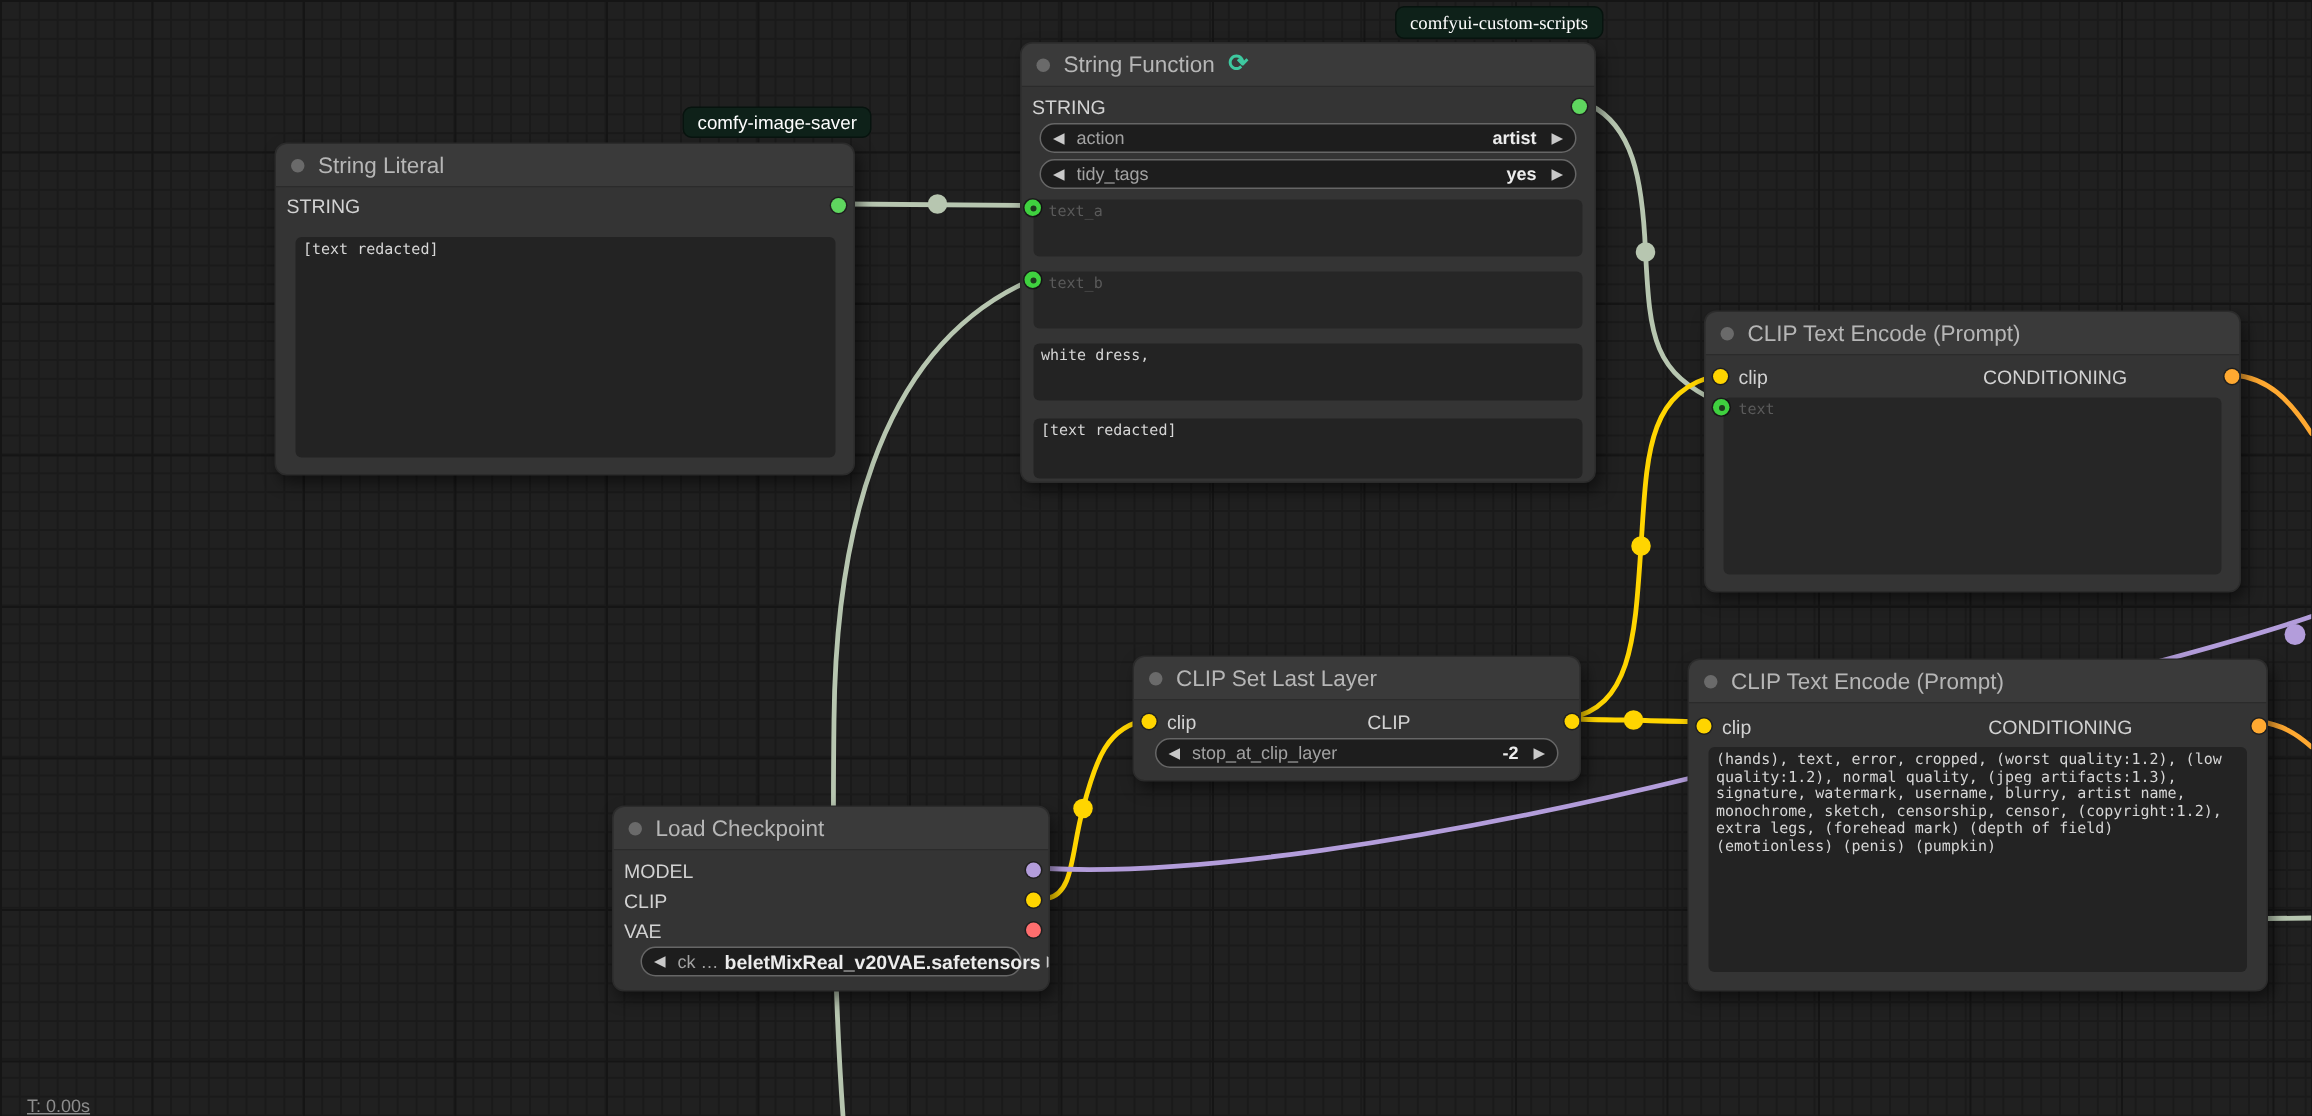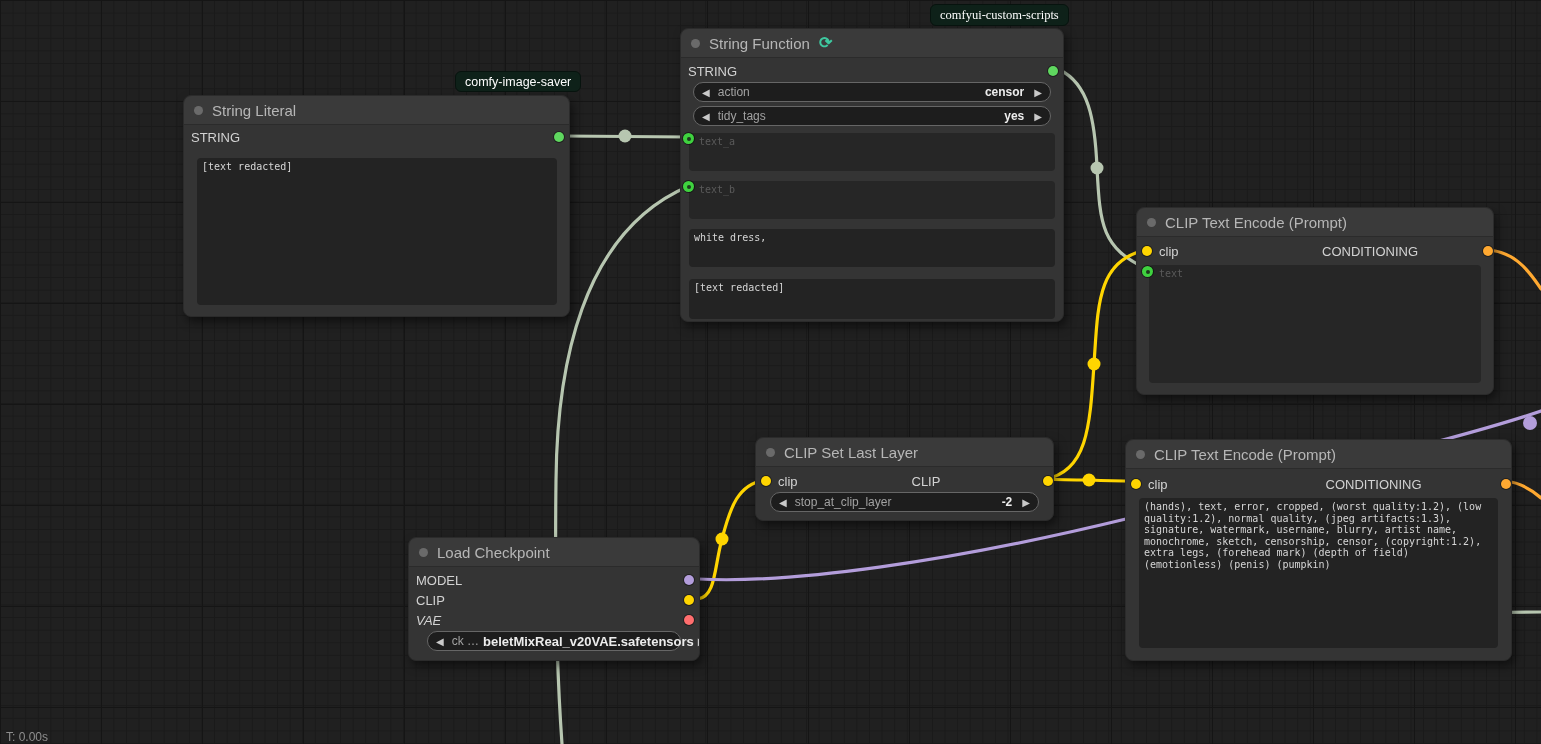--- a/index.html
+++ b/index.html
@@ -55,21 +55,21 @@
     position:absolute;background:#232323;border-radius:4px;box-sizing:border-box;
     padding:3px 5px;font-family:"DejaVu Sans Mono",monospace;font-size:10px;
     line-height:11.6px;color:#d6d6d6;white-space:pre-wrap;overflow:hidden;
     word-break:break-word;
   }
   .tbox.empty{background:#262626;color:#5a5a5a;}
   .badge{
     position:absolute;z-index:4;background:#0e2119;color:#fdfdfd;font-size:12.5px;
     padding:2.5px 9px;border-radius:6px;white-space:nowrap;border:1px solid #07130e;
   }
-  #perf{position:absolute;left:6px;top:730px;color:#8d8d8d;font-size:12px;z-index:1;}
+  #perf{position:absolute;left:18px;top:730px;color:#8d8d8d;font-size:12px;z-index:1;text-decoration:underline;}
 </style>
 </head>
 <body>
 
 <div id="canvas">
 
   <svg id="wires" width="1541" height="744">
     <g fill="none" stroke-linecap="round">
       <path d="M 563 136 L 689 137" stroke="#b7c6b0" stroke-width="3.2"></path>
       <path d="M 562 744 C 556 660 555 560 556 480 C 557 370 580 232 689 186" stroke="#b7c6b0" stroke-width="3.2"></path>
@@ -109,21 +109,21 @@
       <span>String Function</span>
       <span class="ticon">⟳</span>
     </div>
     <div class="slotrow right" style="top:32px;">
       <span class="lbl">STRING</span>
       <span class="pdot c-green"></span>
     </div>
     <div class="widget" style="left:12px;right:12px;top:53px;">
       <span class="arrow">◀</span>
       <span class="wlabel">action</span>
-      <span class="wvalue">censor</span>
+      <span class="wvalue">artist</span>
       <span class="arrow">▶</span>
     </div>
     <div class="widget" style="left:12px;right:12px;top:77px;">
       <span class="arrow">◀</span>
       <span class="wlabel">tidy_tags</span>
       <span class="wvalue">yes</span>
       <span class="arrow">▶</span>
     </div>
     <span class="donut" style="left:2px;top:104px;"></span>
     <div class="tbox empty" style="left:8px;top:104px;width:366px;height:38px;padding-left:10px;">text_a</div>
@@ -178,21 +178,21 @@
       <span>Load Checkpoint</span>
     </div>
     <div class="slotrow right" style="top:32px;">
       <span class="lbl">MODEL</span>
       <span class="pdot c-purple"></span>
     </div>
     <div class="slotrow right" style="top:52px;">
       <span class="lbl">CLIP</span>
       <span class="pdot c-yellow"></span>
     </div>
-    <div class="slotrow right" style="top:72px;font-style:italic;">
+    <div class="slotrow right" style="top:72px;">
       <span class="lbl">VAE</span>
       <span class="pdot c-red"></span>
     </div>
     <div class="widget" style="left:18px;right:18px;top:93px;">
       <span class="arrow">◀</span>
       <span class="wlabel" style="flex:0 0 auto;">ck …</span>
       <span class="wvalue" style="flex:1 1 auto;text-align:center;font-size:13px;margin:0 4px;">beletMixReal_v20VAE.safetensors</span>
       <span class="arrow">▶</span>
     </div>
   </div>

